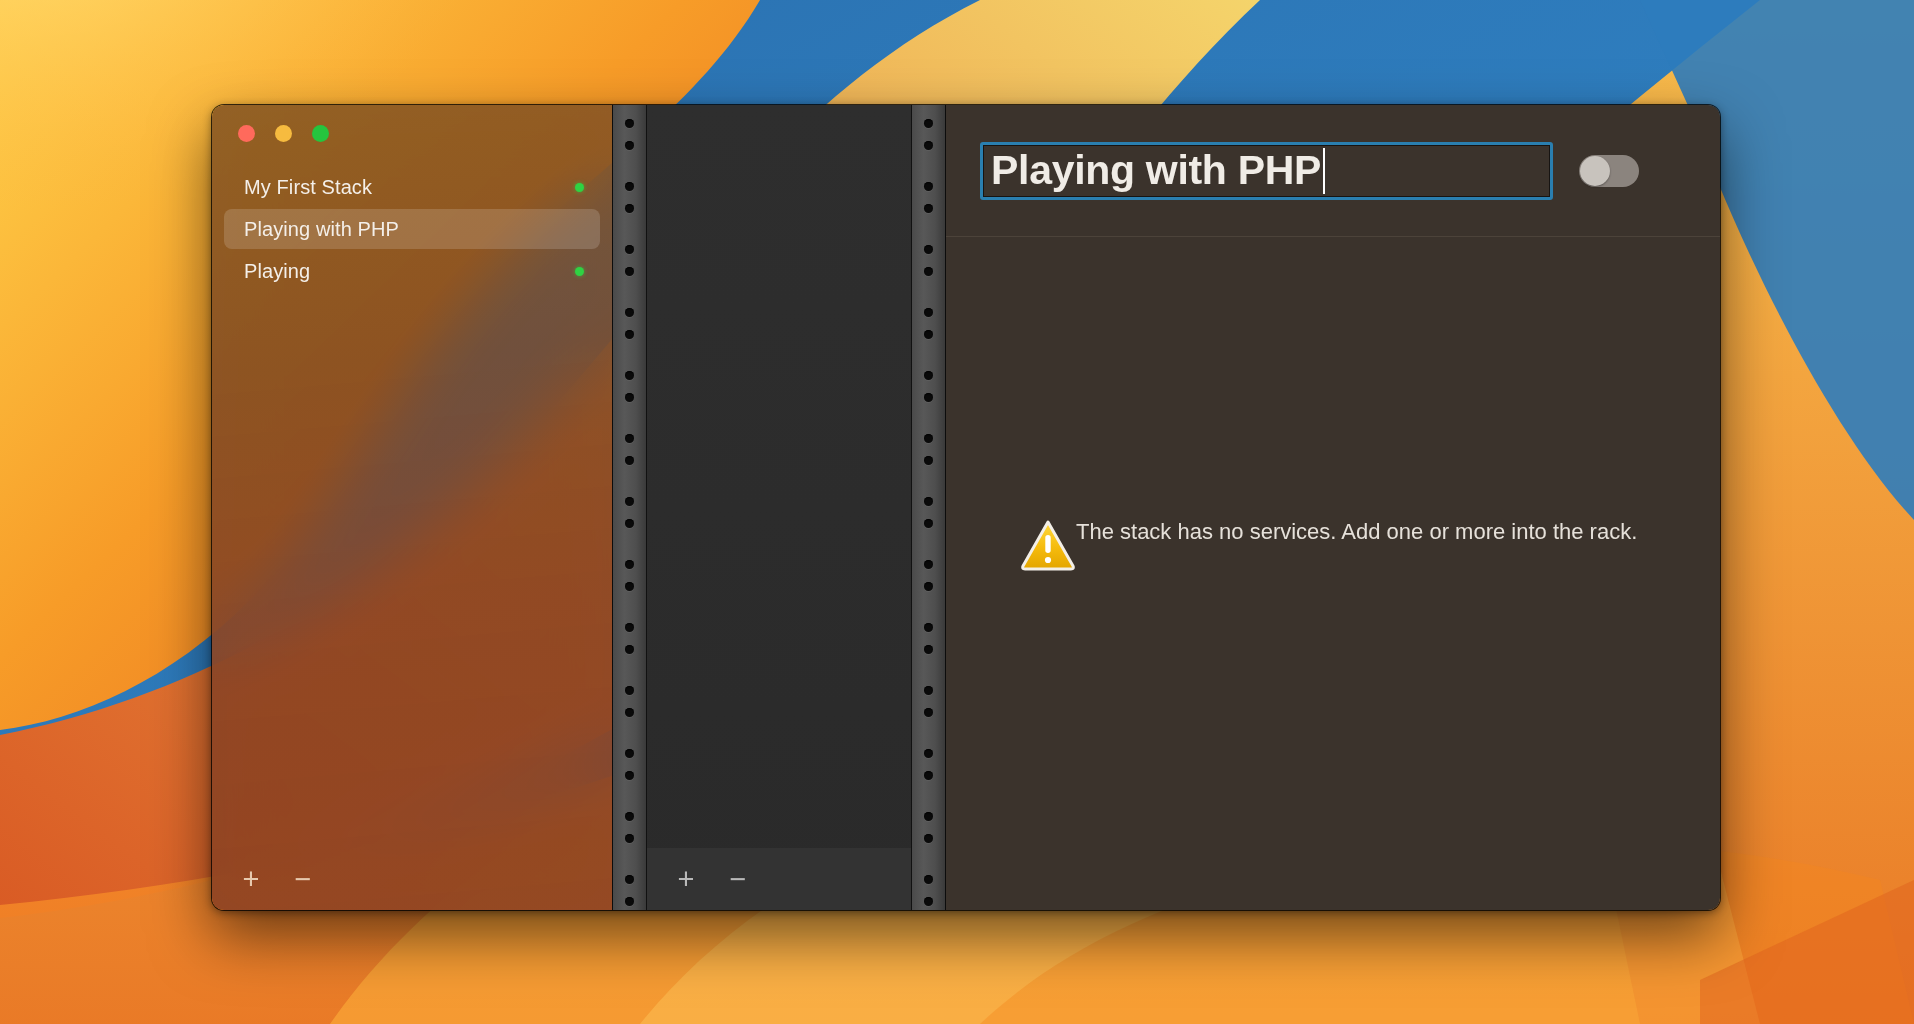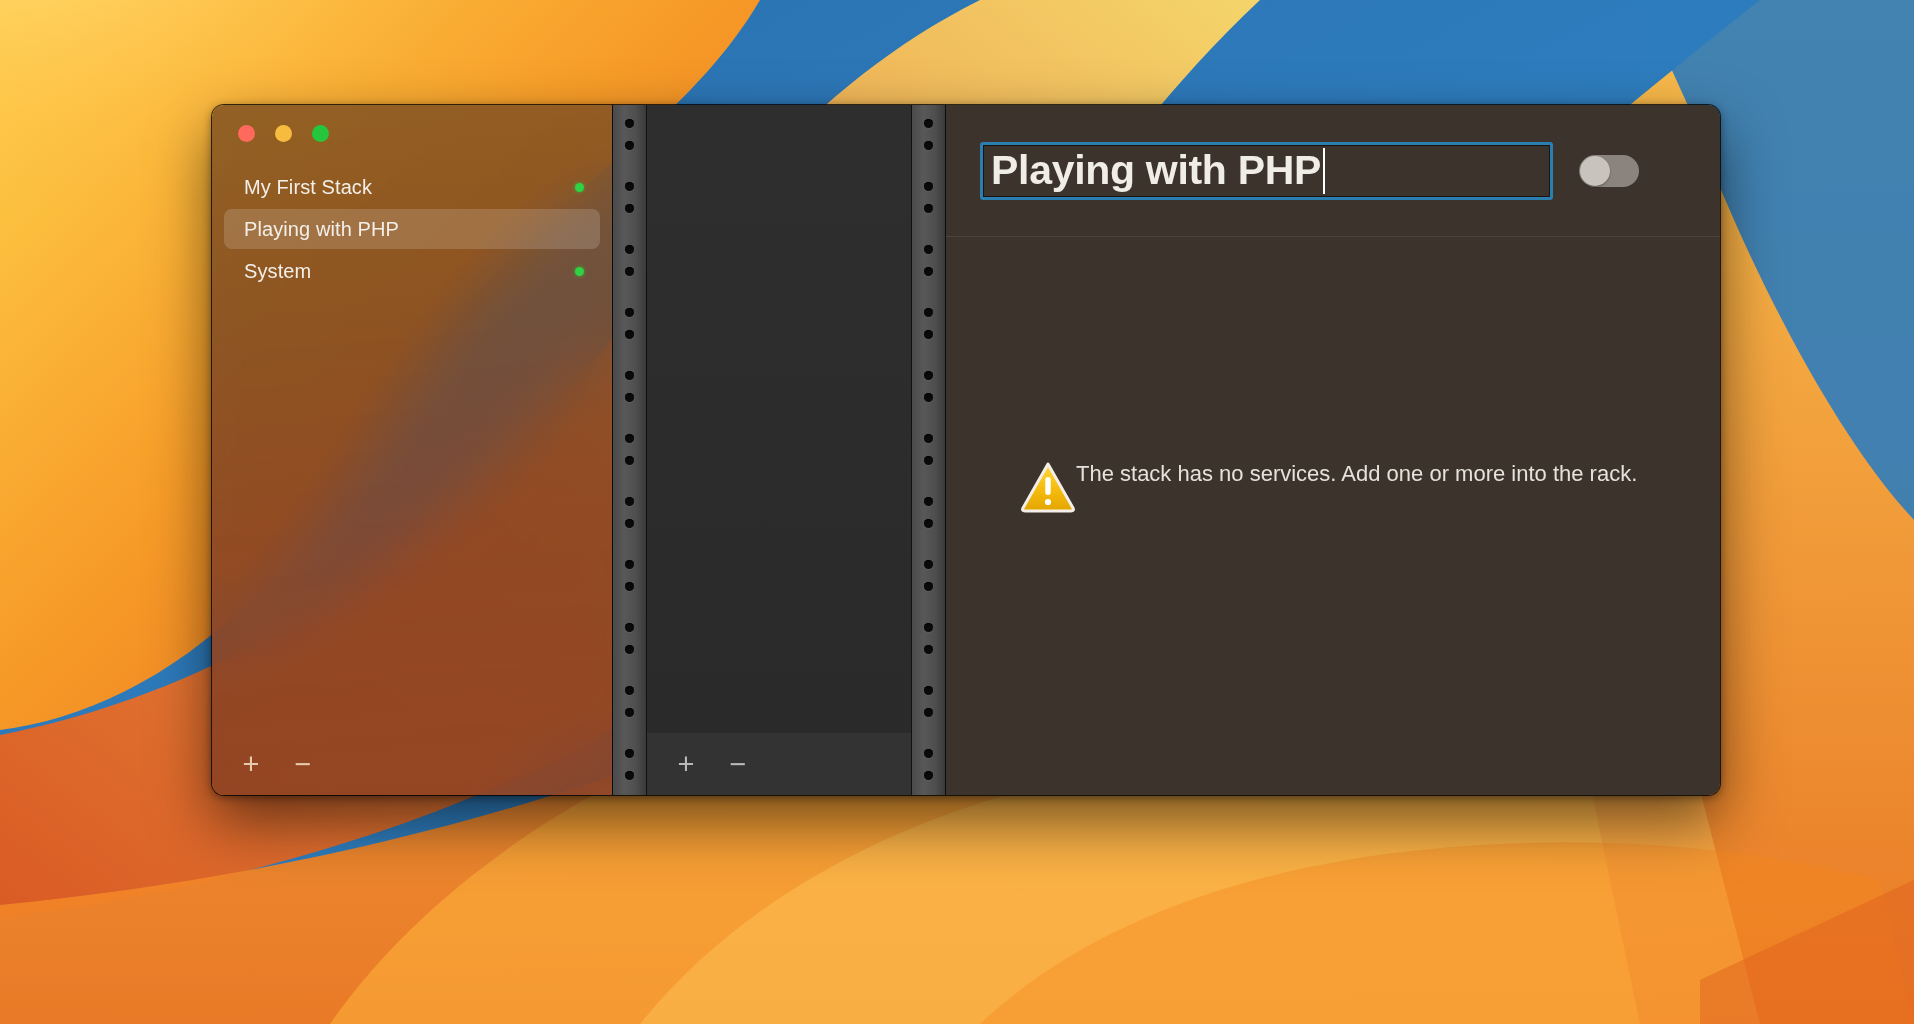--- a/index.html
+++ b/index.html
@@ -11,21 +11,21 @@
   }
 
   
   #wallpaper { position:absolute; inset:0; overflow:hidden; }
   #wallpaper svg { width:1914px; height:1024px; display:block; }
 
   
   #window {
     position:absolute;
     left:212px; top:105px;
-    width:1508px; height:690px;
+    width:1508px; height:805px;
     border-radius:12px;
     overflow:hidden;
     display:flex;
     box-shadow:0 26px 60px rgba(0,0,0,.55), 0 2px 10px rgba(0,0,0,.45),
                0 0 0 1px rgba(0,0,0,.75);
   }
 
   
   #sidebar {
     width:400px;
@@ -282,21 +282,21 @@
         <span class="stack-label">My First Stack</span>
         <span class="status-dot"></span>
       </div>
 
       <div class="stack-row selected">
         <span class="stack-label">Playing with PHP</span>
         <span class="status-dot hidden"></span>
       </div>
 
       <div class="stack-row">
-        <span class="stack-label">System</span>
+        <span class="stack-label">Playing</span>
         <span class="status-dot"></span>
       </div>
 
     </div>
 
     <div class="pane-footer">
       <span class="foot-btn">+</span>
       <span class="foot-btn">−</span>
     </div>
   </aside>

